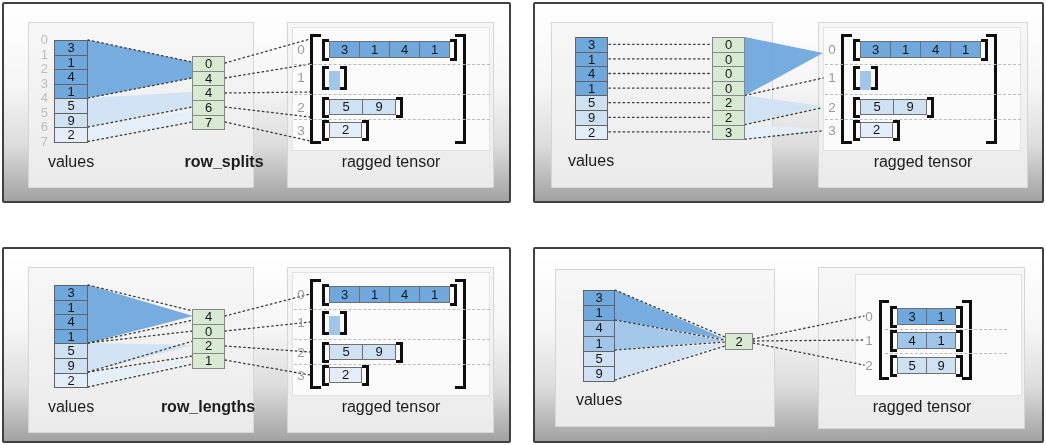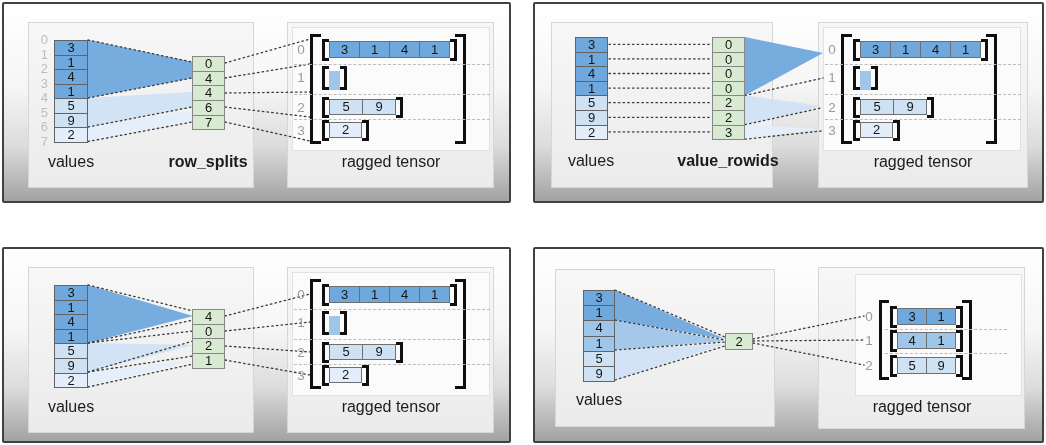--- a/index.html
+++ b/index.html
@@ -66,21 +66,21 @@
       <div class="blabel" style="left: 18px; top: 87px; width: 26px; line-height: 14px;">4</div>
       <div class="blabel" style="left: 18px; top: 101.5px; width: 26px; line-height: 14px;">5</div>
       <div class="blabel" style="left: 18px; top: 116px; width: 26px; line-height: 14px;">6</div>
       <div class="blabel" style="left: 18px; top: 130.5px; width: 26px; line-height: 14px;">7</div>
       <div class="cell" style="left: 188px; top: 52px; width: 33px; height: 15.7px; line-height: 13.7px; background: rgb(217, 234, 211); border-color: rgb(135, 135, 135);">0</div>
       <div class="cell" style="left: 188px; top: 66.7px; width: 33px; height: 15.7px; line-height: 13.7px; background: rgb(217, 234, 211); border-color: rgb(135, 135, 135);">4</div>
       <div class="cell" style="left: 188px; top: 81.4px; width: 33px; height: 15.7px; line-height: 13.7px; background: rgb(217, 234, 211); border-color: rgb(135, 135, 135);">4</div>
       <div class="cell" style="left: 188px; top: 96.1px; width: 33px; height: 15.7px; line-height: 13.7px; background: rgb(217, 234, 211); border-color: rgb(135, 135, 135);">6</div>
       <div class="cell" style="left: 188px; top: 110.8px; width: 33px; height: 15.7px; line-height: 13.7px; background: rgb(217, 234, 211); border-color: rgb(135, 135, 135);">7</div>
       <div class="diag-label" style="left: 67px; top: 158px;">values</div>
-      <div class="diag-label bold" style="left: 204px; top: 158px;">
+      <div class="diag-label bold" style="left: 220px; top: 158px;">
         <div>row_splits</div>
       </div>
       <div class="diag-label" style="left: 387px; top: 158px;">ragged tensor</div>
       <div class="big big-l" style="left: 306px; top: 30px; width: 11px; height: 110px;"></div>
       <div class="big big-r" style="left: 451px; top: 30px; width: 11px; height: 110px;"></div>
       <div class="sep" style="left: 290px; top: 59.5px; width: 196px;"></div>
       <div class="sep" style="left: 290px; top: 89.5px; width: 196px;"></div>
       <div class="sep" style="left: 290px; top: 114.5px; width: 196px;"></div>
       <div class="trow" style="left: 318px; top: 34.5px; height: 22px;">
         <div class="br br-l"></div>
@@ -146,23 +146,20 @@
       <div class="cell" style="left: 40px; top: 106px; width: 33px; height: 15.6px; line-height: 13.6px; background: rgb(207, 226, 243);">9</div>
       <div class="cell" style="left: 40px; top: 120.6px; width: 33px; height: 15.6px; line-height: 13.6px; background: rgb(227, 238, 250);">2</div>
       <div class="cell" style="left: 177px; top: 33px; width: 33px; height: 15.6px; line-height: 13.6px; background: rgb(217, 234, 211); border-color: rgb(135, 135, 135);">0</div>
       <div class="cell" style="left: 177px; top: 47.6px; width: 33px; height: 15.6px; line-height: 13.6px; background: rgb(217, 234, 211); border-color: rgb(135, 135, 135);">0</div>
       <div class="cell" style="left: 177px; top: 62.2px; width: 33px; height: 15.6px; line-height: 13.6px; background: rgb(217, 234, 211); border-color: rgb(135, 135, 135);">0</div>
       <div class="cell" style="left: 177px; top: 76.8px; width: 33px; height: 15.6px; line-height: 13.6px; background: rgb(217, 234, 211); border-color: rgb(135, 135, 135);">0</div>
       <div class="cell" style="left: 177px; top: 91.4px; width: 33px; height: 15.6px; line-height: 13.6px; background: rgb(217, 234, 211); border-color: rgb(135, 135, 135);">2</div>
       <div class="cell" style="left: 177px; top: 106px; width: 33px; height: 15.6px; line-height: 13.6px; background: rgb(217, 234, 211); border-color: rgb(135, 135, 135);">2</div>
       <div class="cell" style="left: 177px; top: 120.6px; width: 33px; height: 15.6px; line-height: 13.6px; background: rgb(217, 234, 211); border-color: rgb(135, 135, 135);">3</div>
       <div class="diag-label" style="left: 56px; top: 157px;">values</div>
-      <div class="diag-label bold" style="left: 193px; top: 157px;">
-        <div>value_rowids</div>
-      </div>
       <div class="diag-label" style="left: 388px; top: 158px;">ragged tensor</div>
       <div class="big big-l" style="left: 306px; top: 30px; width: 11px; height: 110px;"></div>
       <div class="big big-r" style="left: 451px; top: 30px; width: 11px; height: 110px;"></div>
       <div class="sep" style="left: 290px; top: 59.5px; width: 196px;"></div>
       <div class="sep" style="left: 290px; top: 89.5px; width: 196px;"></div>
       <div class="sep" style="left: 290px; top: 114.5px; width: 196px;"></div>
       <div class="trow" style="left: 318px; top: 34.5px; height: 22px;">
         <div class="br br-l"></div>
         <div class="tcells">
           <div class="tcell" style="width: 31px; height: 17px; line-height: 15px; background: rgb(111, 168, 220);">3</div>
@@ -223,20 +220,23 @@
       <div class="cell" style="left: 50px; top: 65.2px; width: 34px; height: 15.6px; line-height: 13.6px; background: rgb(111, 168, 220);">4</div>
       <div class="cell" style="left: 50px; top: 79.8px; width: 34px; height: 15.6px; line-height: 13.6px; background: rgb(111, 168, 220);">1</div>
       <div class="cell" style="left: 50px; top: 94.4px; width: 34px; height: 15.6px; line-height: 13.6px; background: rgb(207, 226, 243);">5</div>
       <div class="cell" style="left: 50px; top: 109px; width: 34px; height: 15.6px; line-height: 13.6px; background: rgb(207, 226, 243);">9</div>
       <div class="cell" style="left: 50px; top: 123.6px; width: 34px; height: 15.6px; line-height: 13.6px; background: rgb(227, 238, 250);">2</div>
       <div class="cell" style="left: 188px; top: 60px; width: 33px; height: 15.7px; line-height: 13.7px; background: rgb(217, 234, 211); border-color: rgb(135, 135, 135);">4</div>
       <div class="cell" style="left: 188px; top: 74.7px; width: 33px; height: 15.7px; line-height: 13.7px; background: rgb(217, 234, 211); border-color: rgb(135, 135, 135);">0</div>
       <div class="cell" style="left: 188px; top: 89.4px; width: 33px; height: 15.7px; line-height: 13.7px; background: rgb(217, 234, 211); border-color: rgb(135, 135, 135);">2</div>
       <div class="cell" style="left: 188px; top: 104.1px; width: 33px; height: 15.7px; line-height: 13.7px; background: rgb(217, 234, 211); border-color: rgb(135, 135, 135);">1</div>
       <div class="diag-label" style="left: 67px; top: 158px;">values</div>
+      <div class="diag-label bold" style="left: 204px; top: 158px;">
+        <div>row_lengths</div>
+      </div>
       <div class="diag-label" style="left: 387px; top: 158px;">ragged tensor</div>
       <div class="big big-l" style="left: 306px; top: 30px; width: 11px; height: 110px;"></div>
       <div class="big big-r" style="left: 451px; top: 30px; width: 11px; height: 110px;"></div>
       <div class="sep" style="left: 290px; top: 59.5px; width: 196px;"></div>
       <div class="sep" style="left: 290px; top: 89.5px; width: 196px;"></div>
       <div class="sep" style="left: 290px; top: 114.5px; width: 196px;"></div>
       <div class="trow" style="left: 318px; top: 34.5px; height: 22px;">
         <div class="br br-l"></div>
         <div class="tcells">
           <div class="tcell" style="width: 31px; height: 17px; line-height: 15px; background: rgb(111, 168, 220);">3</div>

